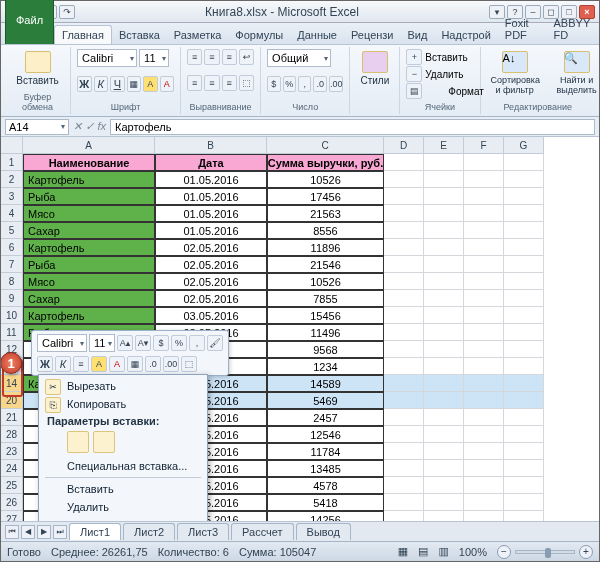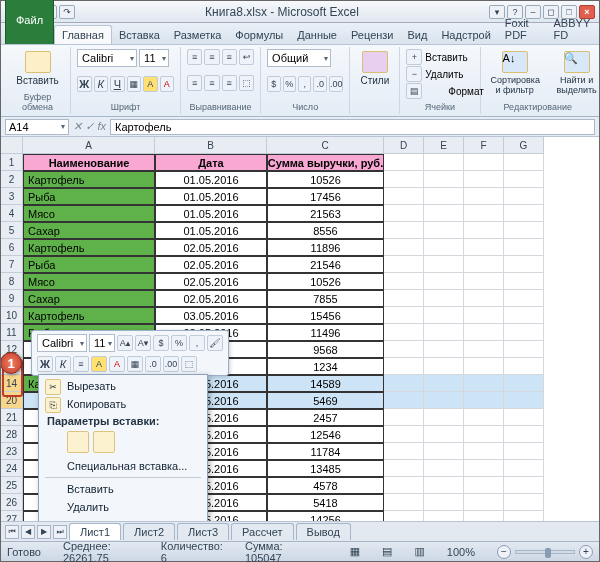--- a/index.html
+++ b/index.html
@@ -53,21 +53,21 @@
 .ctx-menu { position: absolute; background: #f3f6fa; border: 1px solid #8ea4be; box-shadow: 2px 2px 6px rgba(0,0,0,.3); padding: 2px; z-index: 60; width: 170px; }
 .ctx-item { padding: 3px 6px 3px 26px; font-size: 11px; color: #123; position: relative; cursor: default; }
 .ctx-icon { position: absolute; left: 4px; top: 2px; width: 16px; height: 16px; background: #fdf2d0; border: 1px solid #dcc47a; border-radius: 2px; font-size:9px; display:flex;align-items:center;justify-content:center; }
 .ctx-header { padding: 2px 6px; font-size: 11px; font-weight: bold; color: #234; }
 .ctx-sep { height: 1px; background: #c0ccd9; margin: 2px 4px; }
 .ctx-paste-opts { display:flex; gap:4px; padding: 2px 6px 4px 26px; }
 .ctx-paste-opts div { width: 22px; height: 22px; background: #fdf2d0; border: 1px solid #dcc47a; border-radius: 2px; }
 
 .callout { position: absolute; width: 22px; height: 22px; border-radius: 50%; background: radial-gradient(#f08060,#c0392b); color: #fff; font-weight: bold; display: flex; align-items: center; justify-content: center; font-size: 13px; border: 1px solid #8b2718; box-shadow: 1px 1px 3px rgba(0,0,0,.4); z-index: 90; }
 
-.statusbar { height: 20px; background: linear-gradient(#e2e9f1,#cdd8e5); border-top: 1px solid #a6b5c8; display: flex; align-items: center; padding: 0 6px; font-size: 10px; color: #345; gap: 22px; }
+.statusbar { height: 20px; background: linear-gradient(#e2e9f1,#cdd8e5); border-top: 1px solid #a6b5c8; display: flex; align-items: center; padding: 0 6px; font-size: 10px; color: #345; gap: 10px; }
 .statusbar .sp { flex: 1; }
 .zoom { display: flex; align-items: center; gap: 4px; }
 .zoom .zb { width: 14px; height: 14px; border: 1px solid #8a9cb2; background: #eef2f8; border-radius: 7px; display:flex;align-items:center;justify-content:center;font-size:10px; }
 .zoom .slider { width: 60px; height: 4px; background: #d2dbe6; border: 1px solid #a6b5c8; position: relative; }
 .zoom .slider::after { content:""; position:absolute; left:50%; top:-3px; width:6px; height:10px; background:#8a9cb2; border-radius:2px; }
 
 .hl-left { position: absolute; left: 1px; width: 21px; border: 2px solid #c0392b; border-radius: 3px; z-index: 85; pointer-events:none; }
 .tabsheet { height: 20px; background: #e2e9f1; border-top:1px solid #b8c4d4; display:flex; align-items:center; padding:0 4px; gap:2px; font-size:10px; color:#345; }
 .tabsheet .nav { width:14px;height:14px;border:1px solid #a6b5c8;background:#eef2f8;display:flex;align-items:center;justify-content:center;font-size:8px; }
 .tabsheet .sh { padding:2px 10px; background:#fff; border:1px solid #a6b5c8; border-bottom:none; border-radius:3px 3px 0 0; }

